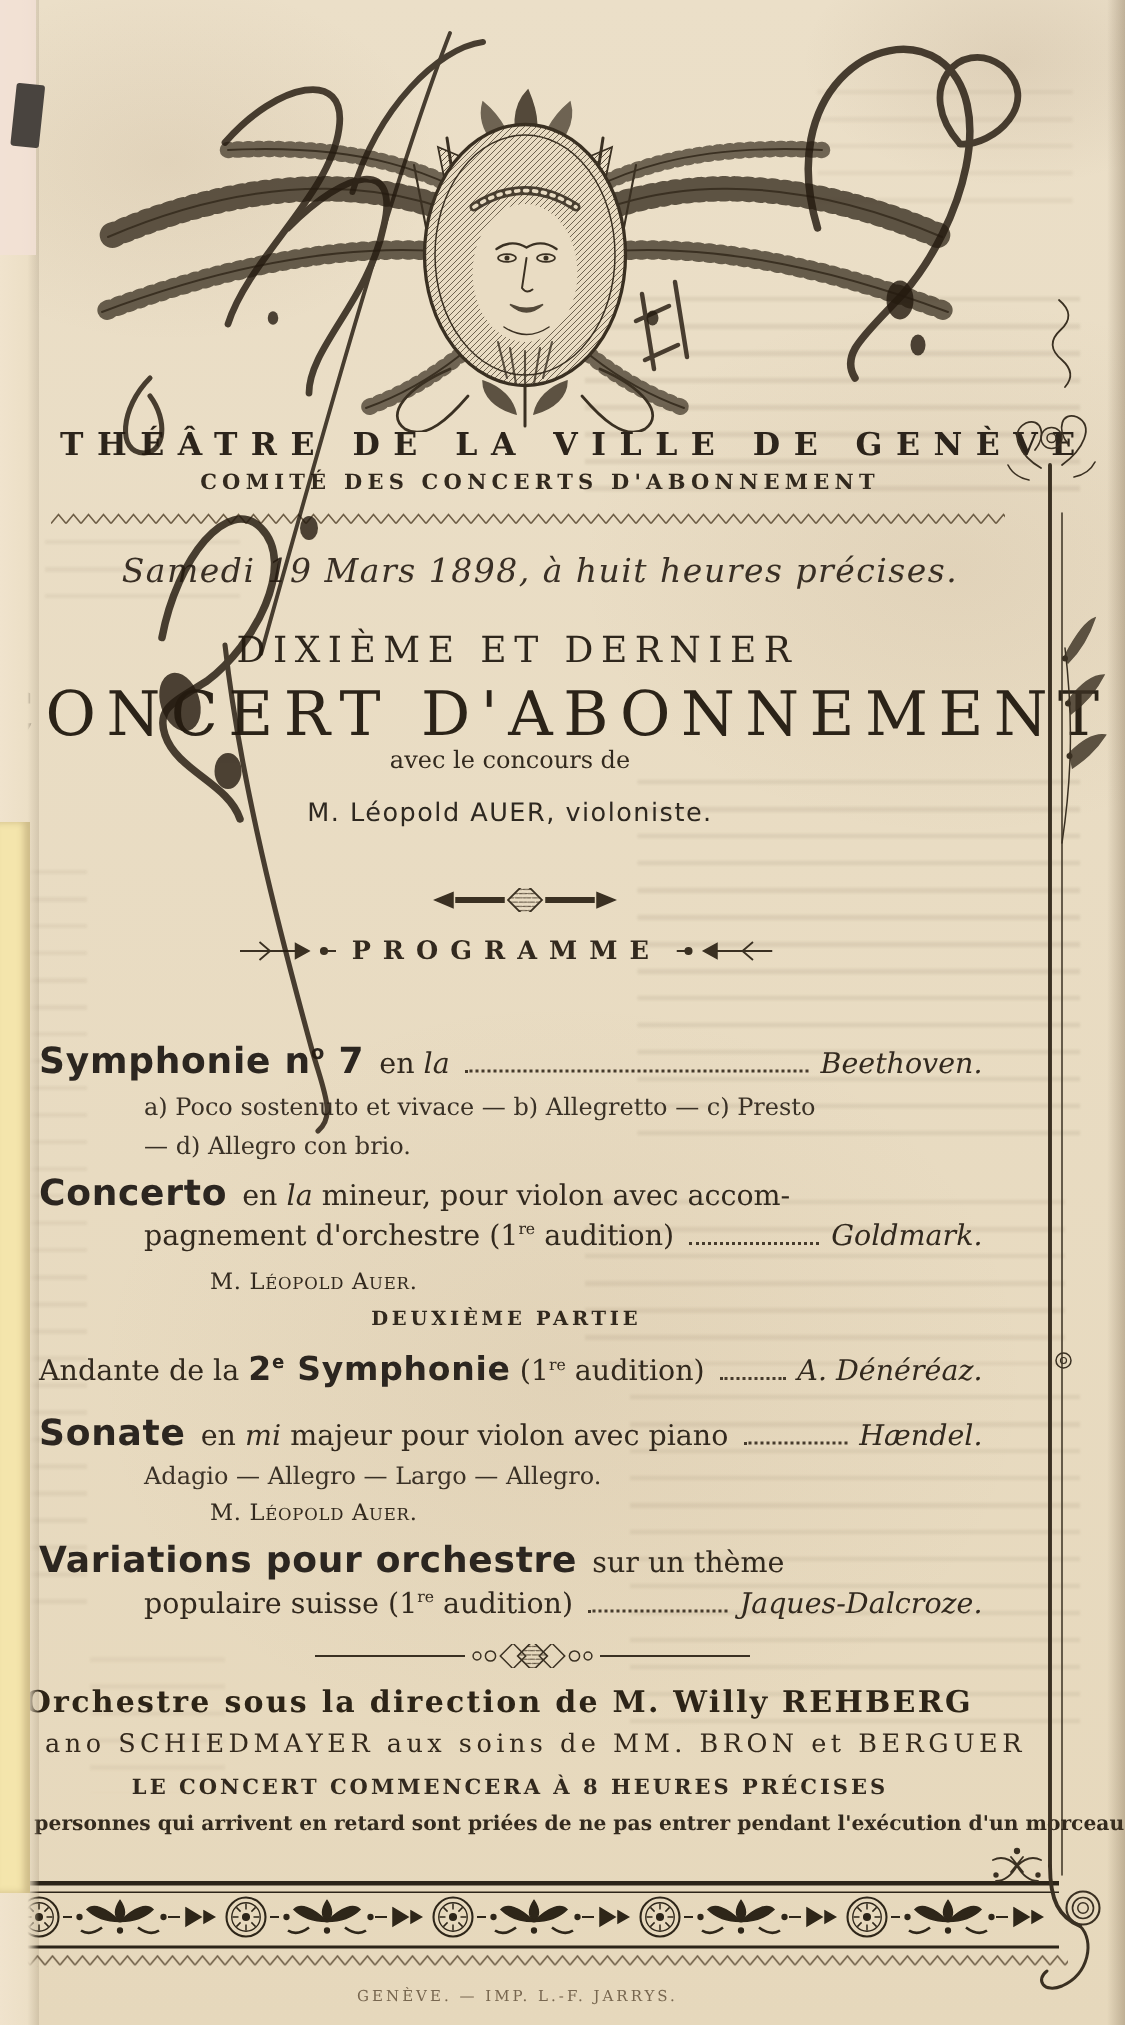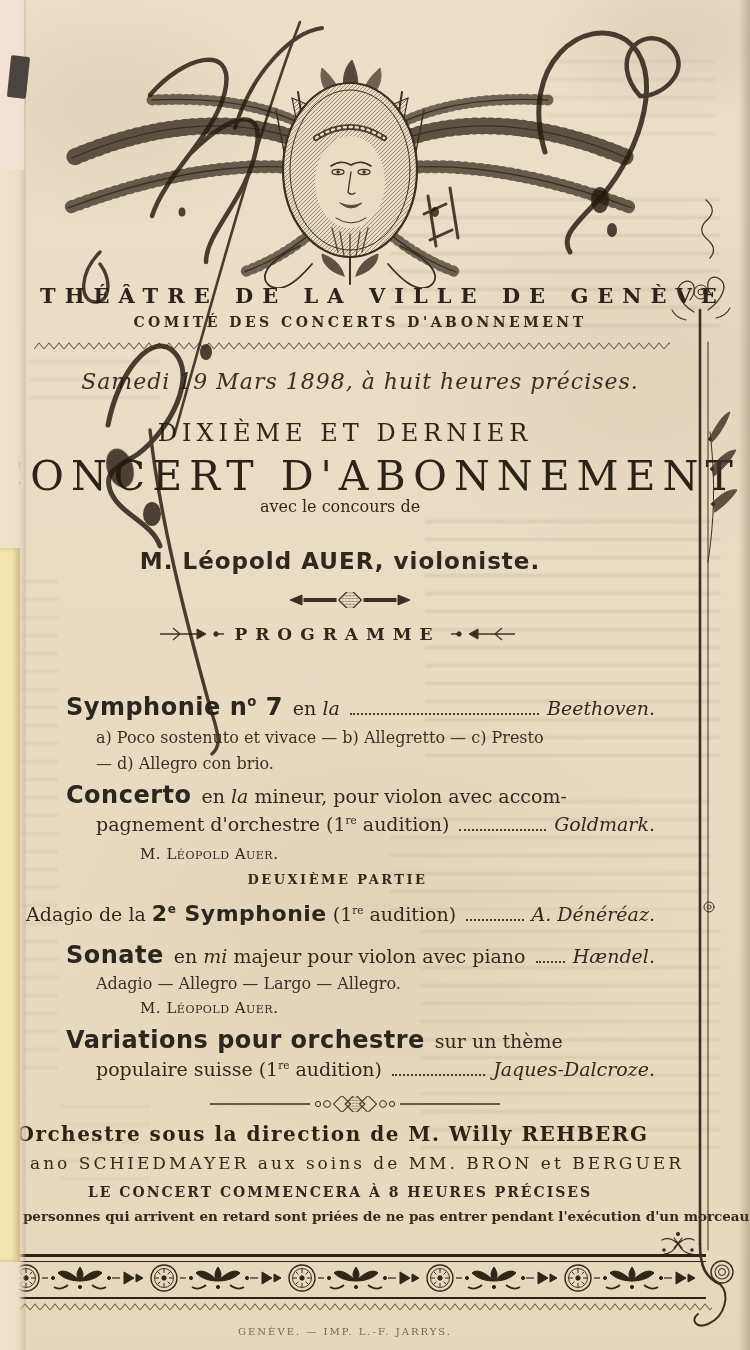--- a/index.html
+++ b/index.html
@@ -23,25 +23,25 @@
   
   .ghost{position:absolute;pointer-events:none;z-index:0;opacity:.8;filter:blur(1.2px);
     background-image:repeating-linear-gradient(180deg, rgba(105,85,60,.14) 0 3px, transparent 3px 18px);}
   
   .theatre{left:40px;right:70px;top:283px;font-size:21px;font-weight:600;letter-spacing:9px;color:#2c241b;}
   .committee{left:40px;right:70px;top:314px;font-size:14px;letter-spacing:3.5px;font-weight:600;}
   .dateline{left:40px;right:70px;top:369px;font-size:22px;font-style:italic;letter-spacing:1px;color:#392f25;}
   .series{left:0;right:60px;top:419px;font-size:24px;letter-spacing:5px;color:#2e261c;}
   .bigtitle{left:-8px;right:40px;top:452px;font-size:41px;letter-spacing:7px;color:#2b2318;white-space:nowrap;}
   .withline{left:0;right:70px;top:497px;font-size:16px;}
-  .soloist{left:0;right:70px;top:548px;font-family:"DejaVu Sans",sans-serif;font-weight:700;font-size:23px;letter-spacing:1px;color:#2e2820;}
+  .soloist{left:0;right:70px;top:532px;font-family:"DejaVu Sans",sans-serif;font-weight:400;font-size:17px;letter-spacing:1px;color:#2e2820;}
   .prog-head{left:0;right:75px;top:624px;font-size:17px;font-weight:600;letter-spacing:8px;display:flex;align-items:center;justify-content:center;gap:10px;}
   .partie{left:0;right:75px;top:660px;font-size:13px;font-weight:600;letter-spacing:2.5px;}
   .pline{left:26px;right:95px;display:flex;align-items:baseline;font-size:19px;}
-  .ptitle{font-family:"DejaVu Sans",sans-serif;font-weight:700;font-size:24px;letter-spacing:.5px;color:#2c2620;padding-left:40px;}
+  .ptitle{font-family:"DejaVu Sans",sans-serif;font-weight:700;font-size:24px;letter-spacing:.5px;color:#2c2620;}
   .ptitle-sm{font-family:"DejaVu Sans",sans-serif;font-weight:700;font-size:22px;letter-spacing:.5px;color:#2c2620;}
   .composer{font-style:italic;font-size:19px;white-space:nowrap;}
   .leader{flex:1;border-bottom:2px dotted #463b2c;margin:0 8px 5px 10px;min-width:24px;}
   .it{font-style:italic;}
   .movs{left:96px;right:95px;font-size:16px;color:#3a3126;}
   .performer{left:140px;right:95px;font-size:15px;font-variant:small-caps;letter-spacing:.5px;}
   .indent2{padding-left:70px;}
   sup{font-size:.55em;}
   .direction{left:0;right:85px;top:1122px;font-size:20px;font-weight:700;letter-spacing:1.5px;color:#2d2417;}
   .piano{left:14px;right:50px;top:1153px;font-size:17px;letter-spacing:3px;color:#34291c;}
@@ -230,21 +230,21 @@
   <div class="abs pline indent2" style="top:813px;">
     <span class="nowrap"><span>pagnement d'orchestre (1</span><sup>re</sup><span> audition)</span></span>
     <span class="leader"></span>
     <span class="composer">Goldmark.</span>
   </div>
   <div class="abs performer" style="top:845px;">M. Léopold Auer.</div>
 
   <div class="abs center partie" style="top:872px;left:0;right:75px;">DEUXIÈME PARTIE</div>
 
   <div class="abs pline" style="top:901px;">
-    <span class="nowrap"><span>Adagio de la </span><span class="ptitle-sm"><span>2</span><sup>e</sup><span> Symphonie</span></span><span> (1</span><sup>re</sup><span> audition)</span></span>
+    <span class="nowrap"><span>Andante de la </span><span class="ptitle-sm"><span>2</span><sup>e</sup><span> Symphonie</span></span><span> (1</span><sup>re</sup><span> audition)</span></span>
     <span class="leader"></span>
     <span class="composer">A. Dénéréaz.</span>
   </div>
 
   <div class="abs pline" style="top:941px;">
     <span class="ptitle nowrap">Sonate</span>
     <span style="margin-left:10px;" class="nowrap"><span>en</span> <span class="it">mi</span><span> majeur pour violon avec piano</span></span>
     <span class="leader"></span>
     <span class="composer">Hændel.</span>
   </div>

